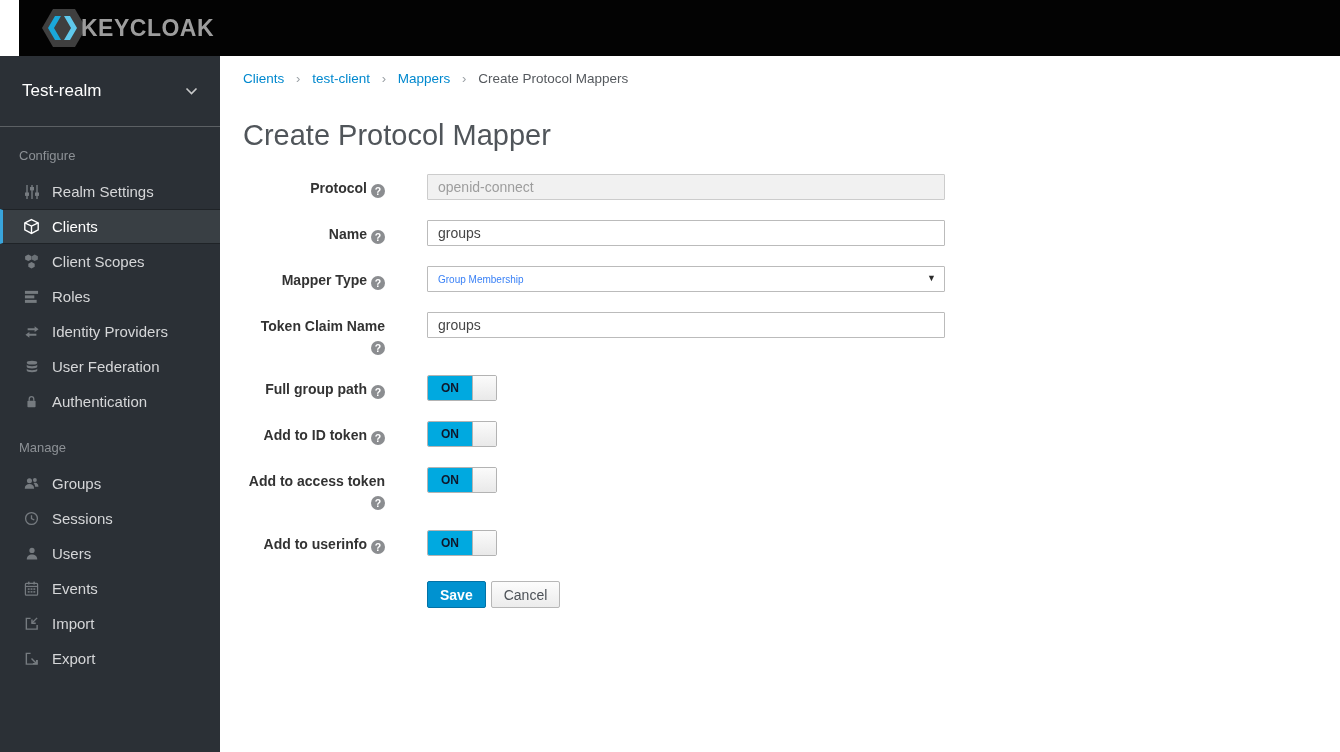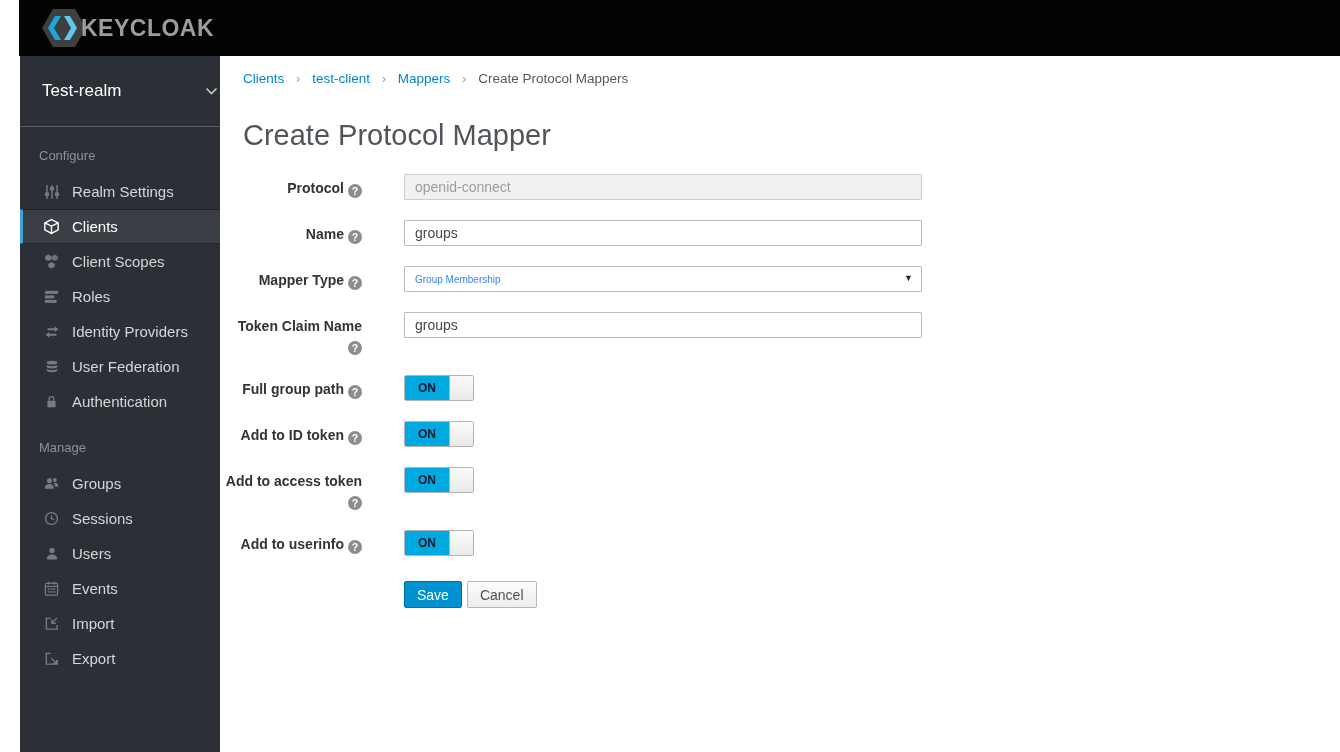--- a/index.html
+++ b/index.html
@@ -8,21 +8,21 @@
 
   
   .header { position: absolute; top: 0; left: 0; width: 1340px; height: 56px;
             background: #030303; display: flex; align-items: center; justify-content: space-between; z-index: 10; margin-left: 19px; }
   .logo { display: flex; align-items: center; padding-left: 22px; cursor: pointer; }
   .logo-text { color: #9d9d9d; font-size: 23px; font-weight: 800; letter-spacing: 0.5px; margin-left: -6px; }
   .user-menu { display: flex; align-items: center; gap: 8px; color: #d4d4d4; font-size: 14px;
                height: 56px; padding: 0 30px; border-left: 1px solid #2a2a2a; cursor: pointer; }
 
   
-  .sidebar { position: absolute; top: 56px; left: 0; width: 220px; height: 696px; background: #2b3036; margin-left: 20px; }
+  .sidebar { position: absolute; top: 56px; left: 0; width: 220px; height: 696px; background: #2b3036; }
   .realm-selector { height: 71px; display: flex; align-items: center; justify-content: space-between;
                     padding: 0 22px; color: #fefefe; font-size: 17px; border-bottom: 1px solid #5c6064; cursor: pointer; }
   .realm-selector .chev { color: #c8c9ca; }
   .nav-section-title { color: #8d9196; font-size: 13px; padding: 21px 20px 11px 19px; }
   .nav-item { display: flex; align-items: center; height: 35px; padding-left: 20px;
               color: #d5d6d8; font-size: 15px; border-left: 3px solid transparent; cursor: pointer; }
   .nav-item .nicon { width: 17px; height: 17px; display: flex; align-items: center; justify-content: center;
                      color: #767b80; margin-right: 12px; flex: none; }
   .nav-item.active { background: #393f44; border-left-color: #39a5dc; color: #ffffff;
                      border-top: 1px solid #1f2327; border-bottom: 1px solid #1f2327; }
@@ -30,21 +30,21 @@
 
   
   .main { position: absolute; top: 56px; left: 220px; width: 1120px; height: 696px; background: #ffffff; }
   .breadcrumb { margin: 15px 0 0 23px; font-size: 13.5px; color: #72767b; }
   .breadcrumb a { color: #0088ce; text-decoration: none; cursor: pointer; }
   .breadcrumb .sep { color: #9aa0a5; margin: 0 8px; font-size: 13px; }
   .breadcrumb .current { color: #55595e; }
   .page-title { margin: 33px 0 22px 23px; font-size: 29px; font-weight: 300; color: #50555a; }
 
   
-  .form { }
+  .form { margin-left: 23px; }
   .form-row { display: flex; margin-bottom: 20px; }
   .form-label { width: 142px; text-align: right; font-size: 14px; font-weight: 700; color: #333;
                 padding-top: 5px; line-height: 19px; }
   .help-icon { display: inline-block; width: 14px; height: 14px; border-radius: 50%; background: #8b8d90;
                color: #fff; font-size: 10.5px; font-weight: 700; text-align: center; line-height: 14px;
                margin-left: 4px; vertical-align: -2px; cursor: pointer; }
   .form-control-col { margin-left: 42px; }
   .text-input { width: 518px; height: 26px; border: 1px solid #bbb; border-radius: 1px;
                 padding: 1px 10px; font-size: 14px; color: #464646; font-family: "Liberation Sans", sans-serif; }
   .text-input:disabled { background: #f1f1f1; color: #9d9d9d; border-color: #ccc; }
@@ -56,21 +56,21 @@
 
   .toggle { width: 70px; height: 26px; border: 1px solid #b3b3b3; border-radius: 2px; display: flex;
             overflow: hidden; cursor: pointer; background: #fff; }
   .toggle-on { flex: 1; background: #00a9e0; color: #0f172a; font-weight: 700; font-size: 12px;
                display: flex; align-items: center; justify-content: center; }
   .toggle-handle { width: 24px; background: linear-gradient(#fbfbfb, #e9e9e9); border-left: 1px solid #b3b3b3; }
 
   .btn-row { margin-left: 184px; margin-top: 25px; display: flex; }
   .btn { height: 27px; padding: 0 12px; font-size: 14px; border-radius: 2px; cursor: pointer;
          font-family: "Liberation Sans", sans-serif; }
-  .btn-save { background: #0092d0; border: 1px solid #0272a6; color: #fff; font-weight: 400; }
+  .btn-save { background: #0092d0; border: 1px solid #0272a6; color: #fff; font-weight: 700; }
   .btn-cancel { background: linear-gradient(#fcfcfc, #ececec); border: 1px solid #b7b7b7; color: #4d5258; margin-left: 5px; }
 
   svg { display: block; }
 </style>
 </head>
 <body>
 
 <div class="header">
   <div class="logo">
     <span>

